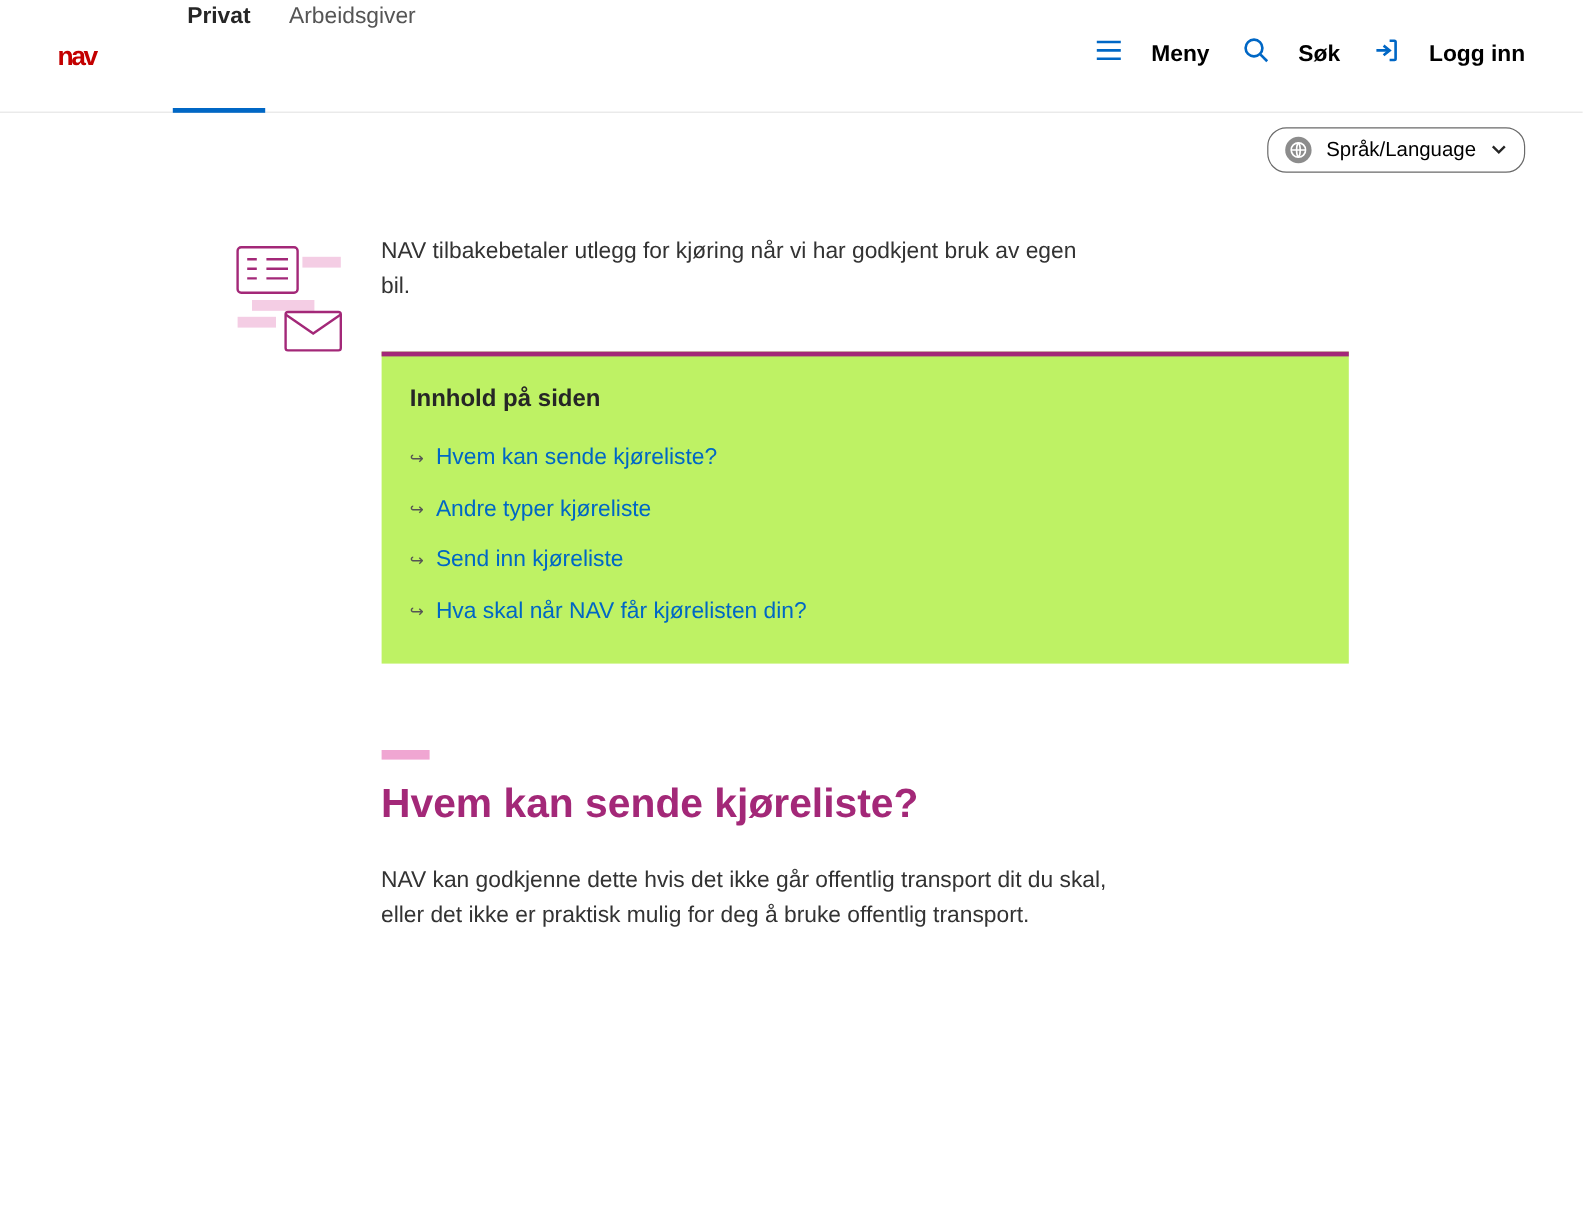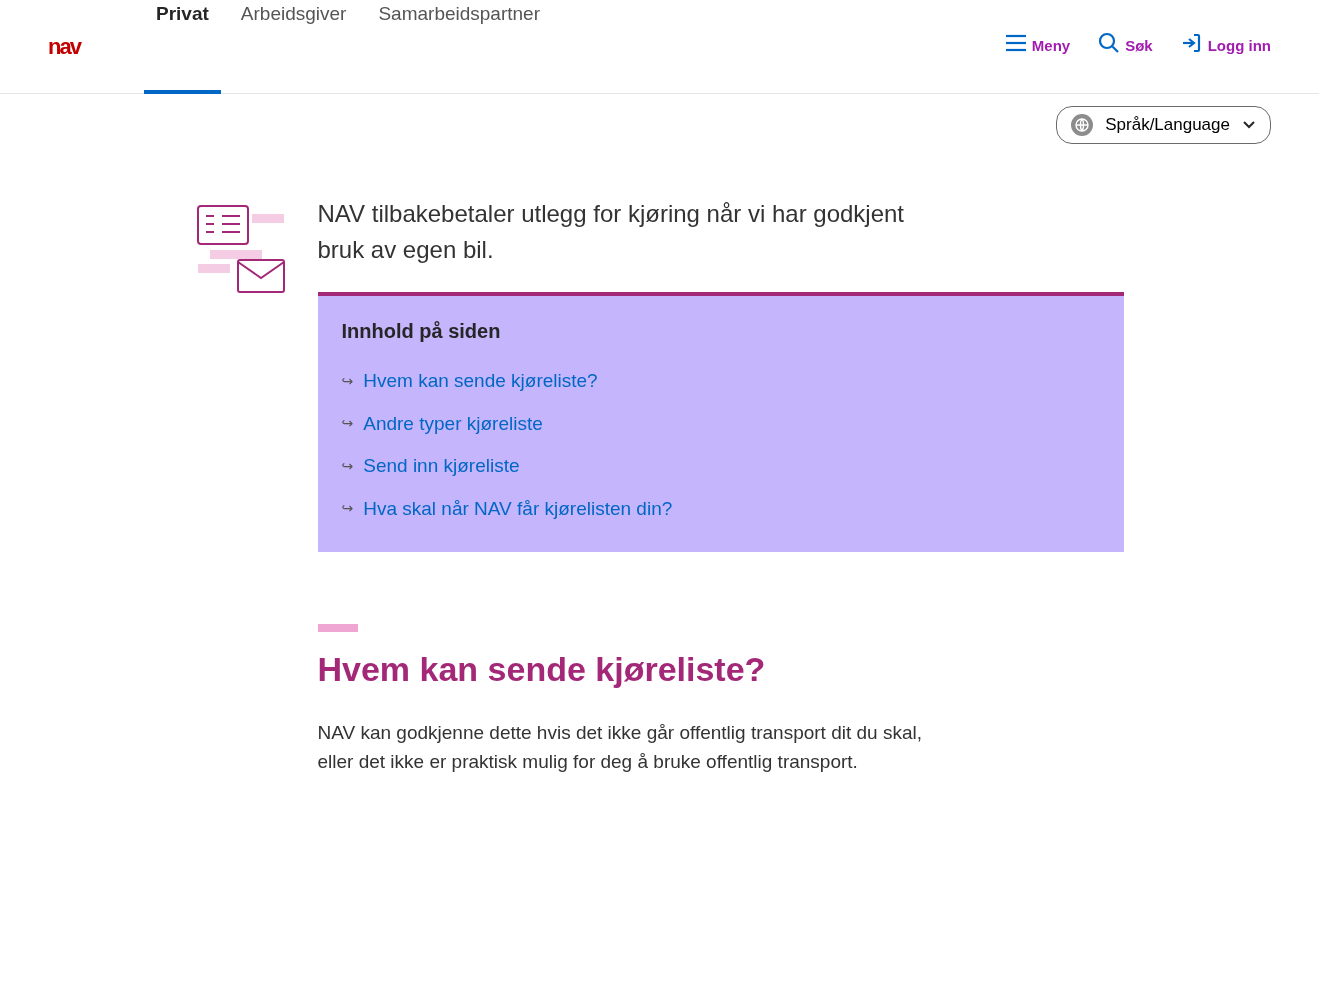--- a/index.html
+++ b/index.html
@@ -55,24 +55,24 @@
     background: #0067c5;
   }
   .header-actions {
     display: flex;
     align-items: center;
     gap: 28px;
   }
   .header-action {
     display: flex;
     align-items: center;
-    gap: 5px;
-    color: #a21caf;
+    gap: 24px;
+    color: #000000;
     font-weight: 600;
-    font-size: 15px;
+    font-size: 19px;
     cursor: pointer;
   }
   .header-action svg { stroke: #0067c5; }
   
   .lang-bar {
     display: flex;
     justify-content: flex-end;
     padding: 12px 48px 12px 0;
   }
   .lang-btn {
@@ -110,27 +110,27 @@
     margin-bottom: 8px;
   }
   h1 {
     font-size: 48px;
     font-weight: 700;
     color: #a32878;
     margin-bottom: 24px;
     letter-spacing: -0.5px;
   }
   .lead {
-    font-size: 24px;
+    font-size: 19px;
     color: #333;
-    margin-bottom: 24px;
+    margin-bottom: 40px;
     max-width: 600px;
   }
   .toc {
-    background: #c4b5fd;
+    background: #bef264;
     border-top: 4px solid #a32878;
     padding: 20px 24px 22px 24px;
     margin-bottom: 72px;
   }
   .toc h2 {
     font-size: 20px;
     font-weight: 700;
     margin-bottom: 14px;
   }
   .toc-list { list-style:none; }
@@ -166,23 +166,20 @@
     <svg class="logo-svg" width="60" height="20" viewBox="0 0 60 20">
       <text x="0" y="17" font-family="Arial" font-weight="900" font-size="22" fill="#c30000" letter-spacing="-2">nav</text>
     </svg>
   </div>
   <nav class="tabs">
     <div class="tab active">
         <span>Privat</span>
       </div>
     <div class="tab">
         <span>Arbeidsgiver</span>
-      </div>
-    <div class="tab">
-        <span>Samarbeidspartner</span>
       </div>
   </nav>
   <div class="header-actions">
     <div class="header-action">
       <span>
         <svg width="22" height="18" viewBox="0 0 22 18" fill="none" stroke-width="2.2">
             <line x1="1" y1="2" x2="21" y2="2"></line>
             <line x1="1" y1="9" x2="21" y2="9"></line>
             <line x1="1" y1="16" x2="21" y2="16"></line>
           </svg>

